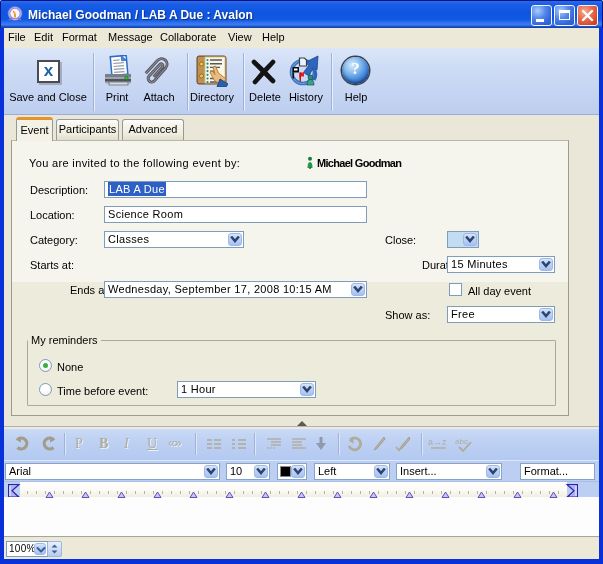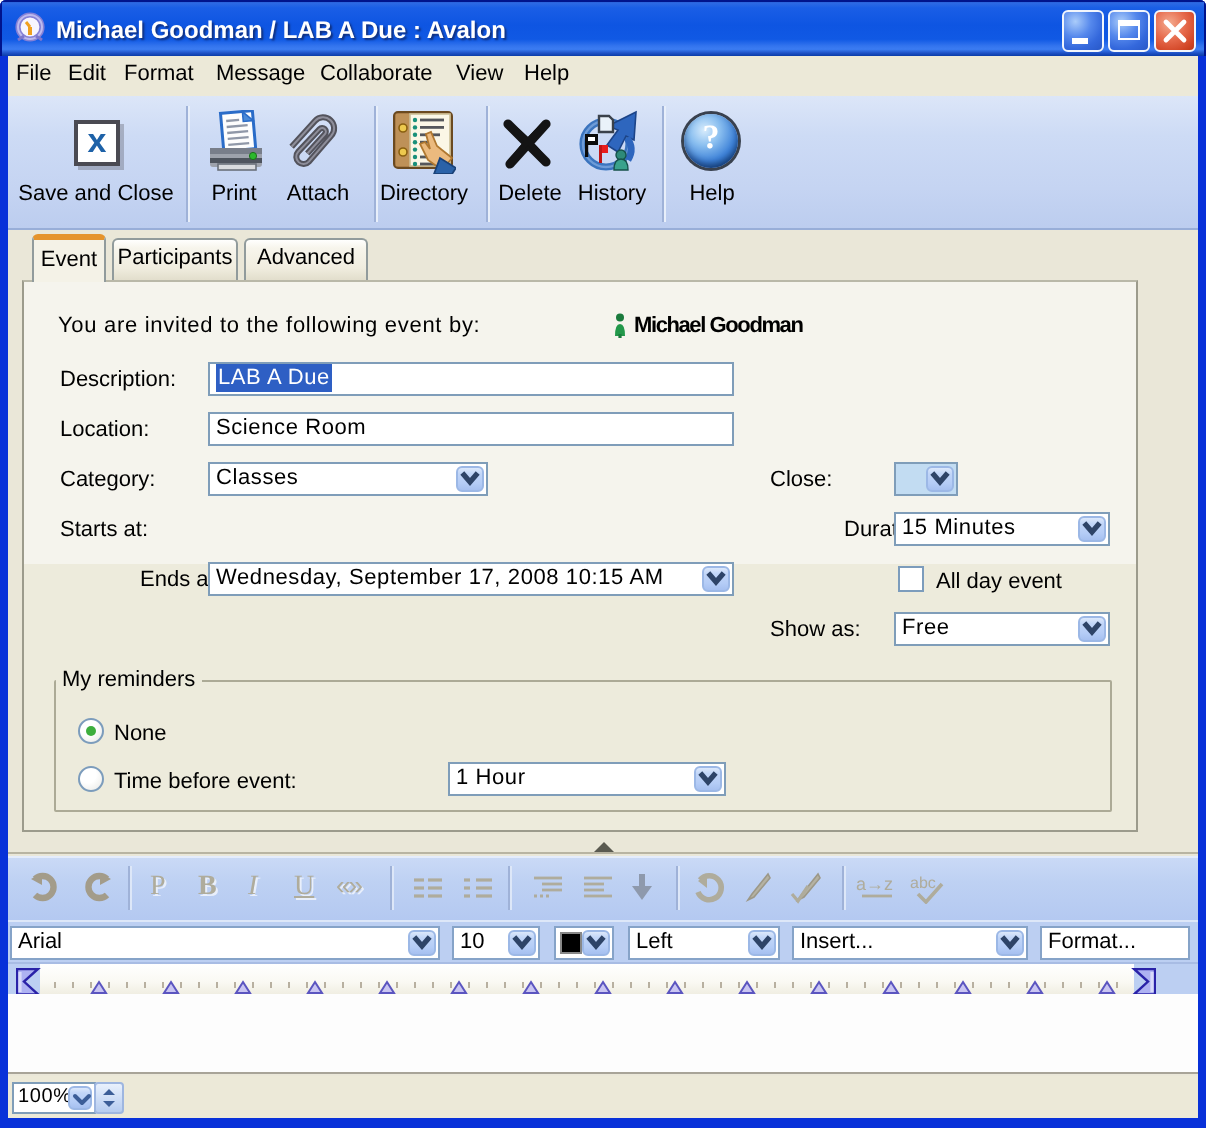--- a/index.html
+++ b/index.html
@@ -300,21 +300,21 @@
   </div>
 
   <div class="abs" id="grp"></div>
   <span class="lbl" id="grplbl">My reminders</span>
   <div class="radio" style="left:39px;top:359px;">
       <div class="rdot"></div>
     </div>
   <span class="lbl" style="left:57px;top:361px;">None</span>
   <div class="radio" style="left:39px;top:383px;"></div>
   <span class="lbl" style="left:57px;top:385px;">Time before event:</span>
-  <div class="tf" style="left:177px;top:381px;width:139px;margin-left:47px;">1 Hour
+  <div class="tf" style="left:177px;top:381px;width:139px;">1 Hour
     <div class="cbtn">
         <svg width="12" height="11">
           <path d="M3 3.5 l3 3.5 3-3.5" fill="none" stroke="#2E4468" stroke-width="2.6" stroke-linecap="square" stroke-linejoin="miter"></path>
         </svg>
       </div>
   </div>
 
   <div class="abs" id="split"></div>
 
   <div class="abs" style="left:4px;top:426px;width:595px;height:1px;background:#B8B4A2;"></div>
@@ -451,21 +451,21 @@
         </svg>
       </div>
   </div>
   <div class="fcombo" style="left:314px;width:76px;">Left
     <div class="cbtn">
         <svg width="12" height="11">
           <path d="M3 3.5 l3 3.5 3-3.5" fill="none" stroke="#2E4468" stroke-width="2.6" stroke-linecap="square" stroke-linejoin="miter"></path>
         </svg>
       </div>
   </div>
-  <div class="fcombo" style="left:396px;width:118px;">Insert...
+  <div class="fcombo" style="left:396px;width:106px;">Insert...
     <div class="cbtn">
         <svg width="12" height="11">
           <path d="M3 3.5 l3 3.5 3-3.5" fill="none" stroke="#2E4468" stroke-width="2.6" stroke-linecap="square" stroke-linejoin="miter"></path>
         </svg>
       </div>
   </div>
   <div class="fcombo" style="left:520px;width:75px;">Format...</div>
 
   <div class="abs" id="rulerblue"></div>
   <div class="abs" id="ruler"></div>

